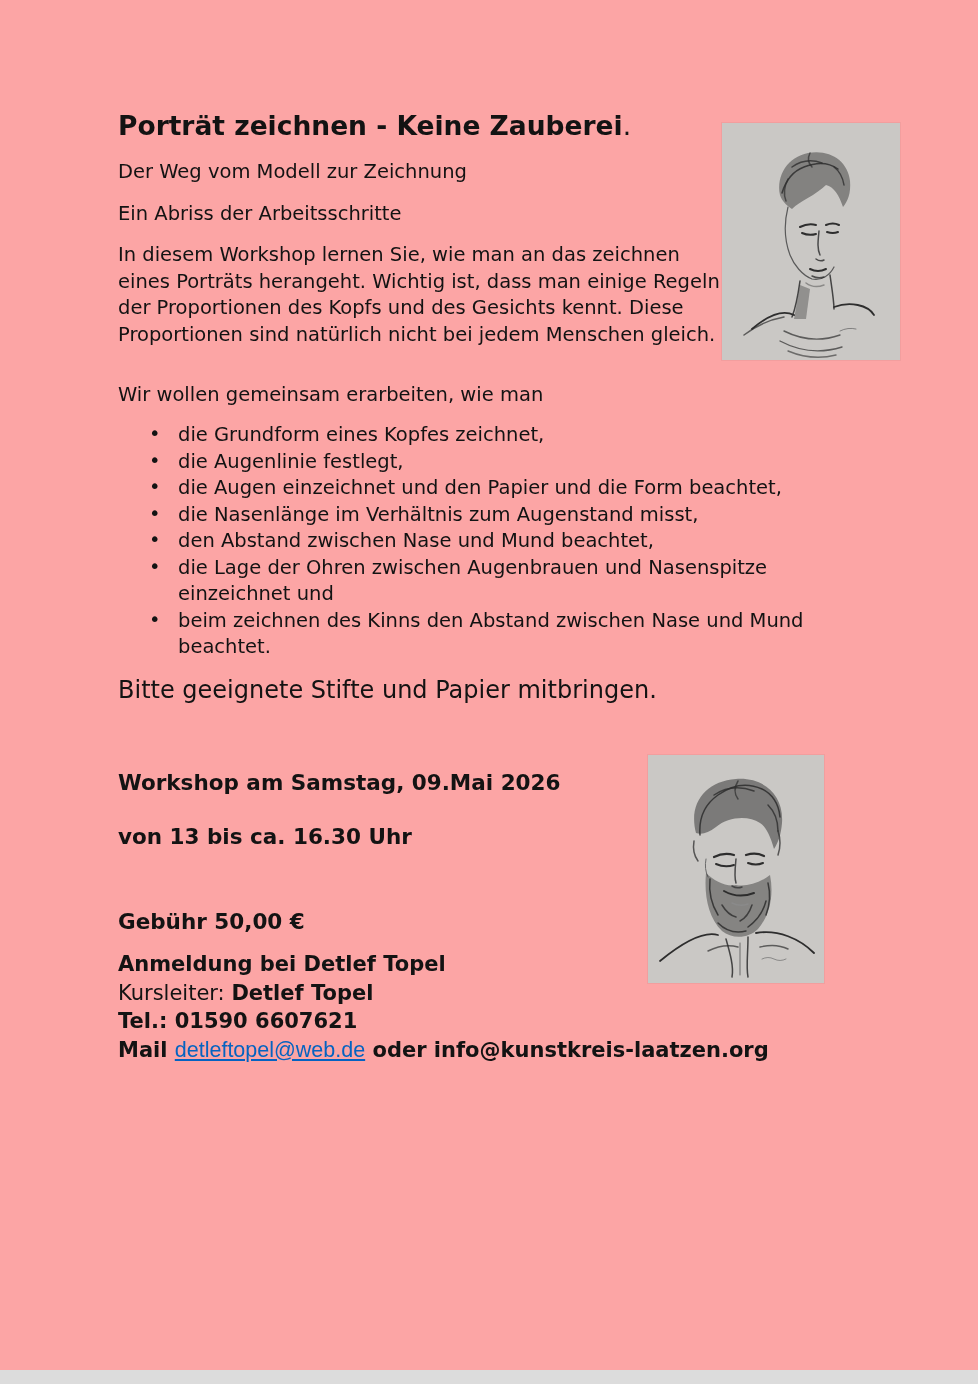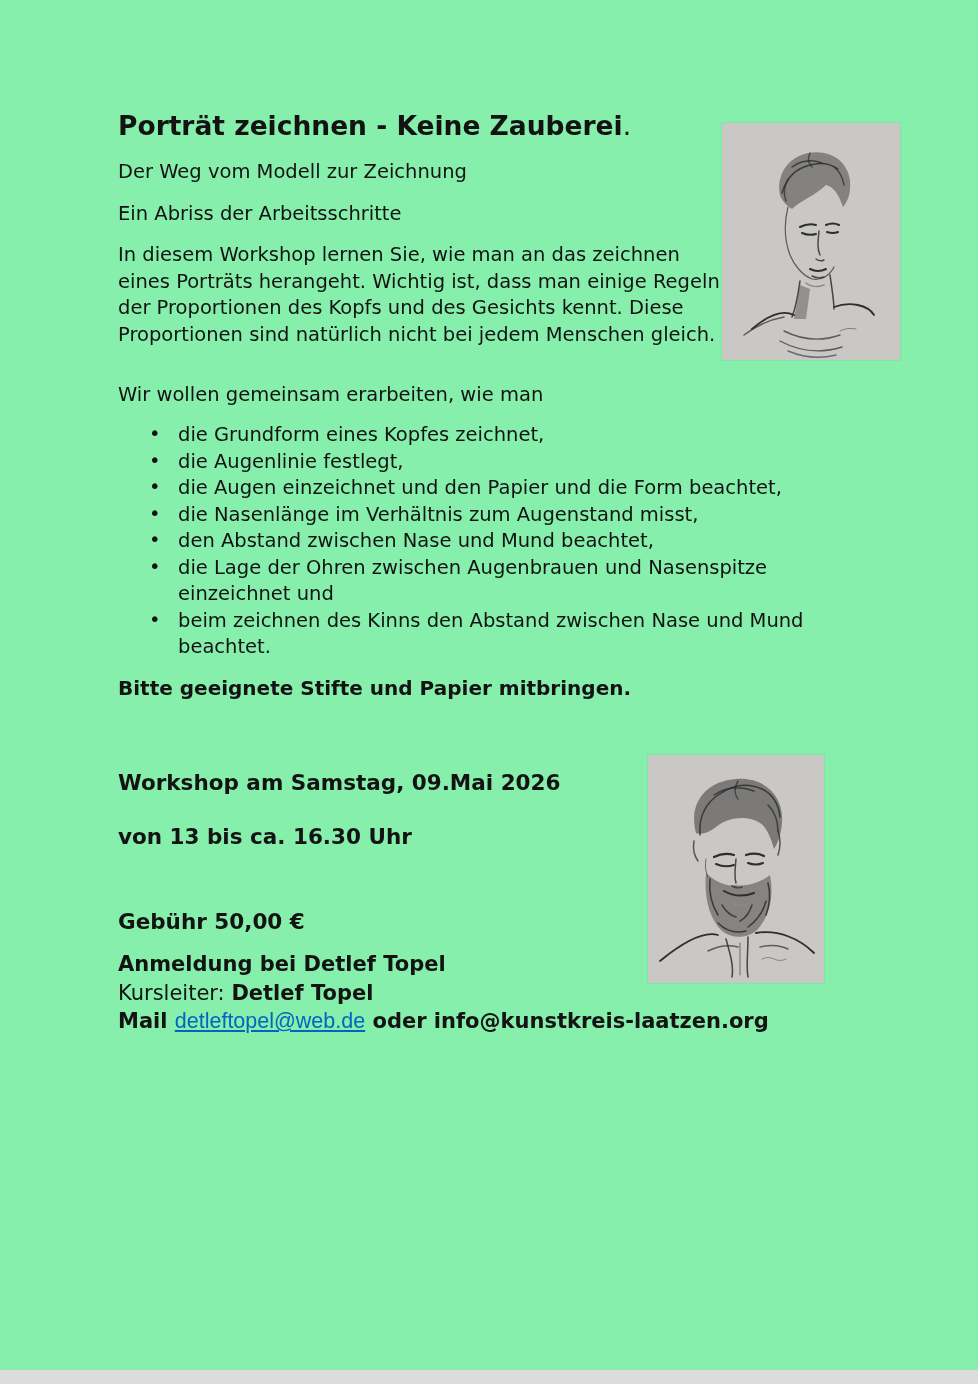--- a/index.html
+++ b/index.html
@@ -5,21 +5,21 @@
   :root{
     --link:#0563C1;
     --paper:#cac8c5;
     --footer:#dcdcdc;
     --text:#131313;
   }
   html,body{margin:0;padding:0;background:#ffffff;}
   .page{
     position:relative;
     width:978px;height:1384px;
-    background:#86efac;
+    background:#fca5a5;
     font-family:"DejaVu Sans", sans-serif;
     color:var(--text);
     overflow:hidden;
   }
   .abs{position:absolute;}
   .title{
     left:118px;top:110px;
     font-size:26.5px;font-weight:bold;
     white-space:nowrap;
   }
@@ -37,21 +37,21 @@
     margin:0;padding:0;list-style:none;
     font-size:19.5px;line-height:26.5px;
   }
   .bullet-list li{position:relative;padding-left:31px;}
   .bullet-list .dot{
     position:absolute;left:2px;top:-1px;
     font-size:19.5px;
   }
   .note{
     left:118px;top:676px;
-    font-size:20px;font-weight:bold;white-space:nowrap;
+    font-size:24px;font-weight:normal;white-space:nowrap;
   }
   .ws-line{left:118px;font-size:21.5px;font-weight:bold;white-space:nowrap;}
   .ws-date{top:770px;}
   .ws-time{top:824px;}
   .ws-fee{top:877px;margin-top:32px;}
   .contact{
     left:118px;top:950px;width:780px;
     font-size:21px;line-height:28.5px;font-weight:bold;
   }
   .contact .regular{font-weight:normal;}
@@ -101,20 +101,21 @@
 
   <div class="abs note">Bitte geeignete Stifte und Papier mitbringen.</div>
 
   <div class="abs ws-line ws-date">Workshop am Samstag, 09.Mai 2026</div>
   <div class="abs ws-line ws-time">von 13 bis ca. 16.30 Uhr</div>
   <div class="abs ws-line ws-fee">Gebühr 50,00 €</div>
 
   <div class="abs contact">
     <div>Anmeldung bei Detlef Topel</div>
     <div><span class="regular">Kursleiter: </span><span>Detlef Topel</span></div>
+    <div>Tel.: 01590 6607621</div>
     <div><span>Mail </span><a class="mail-link">detleftopel@web.de</a><span> oder info@kunstkreis-laatzen.org</span></div>
   </div>
 
   <div class="abs sketch sketch-1">
     <svg viewBox="0 0 178 237" xmlns="http://www.w3.org/2000/svg">
       <g fill="none" stroke="#2e2e2e" stroke-linecap="round" stroke-width="1.5">
         <path d="M58,72 C54,52 66,34 86,30 C108,26 126,38 128,58 C129,70 126,78 121,84 C117,72 112,64 104,62 C94,72 78,78 70,86 C64,82 60,78 58,72 Z" fill="#3c3c3c" stroke="none" opacity="0.5"></path>
         <path d="M60,70 q6,-20 22,-26 q20,-8 34,2" opacity="0.85"></path>
         <path d="M70,44 q14,-10 30,-4" opacity="0.8"></path>
         <path d="M88,30 q-4,8 2,14" opacity="0.7"></path>

